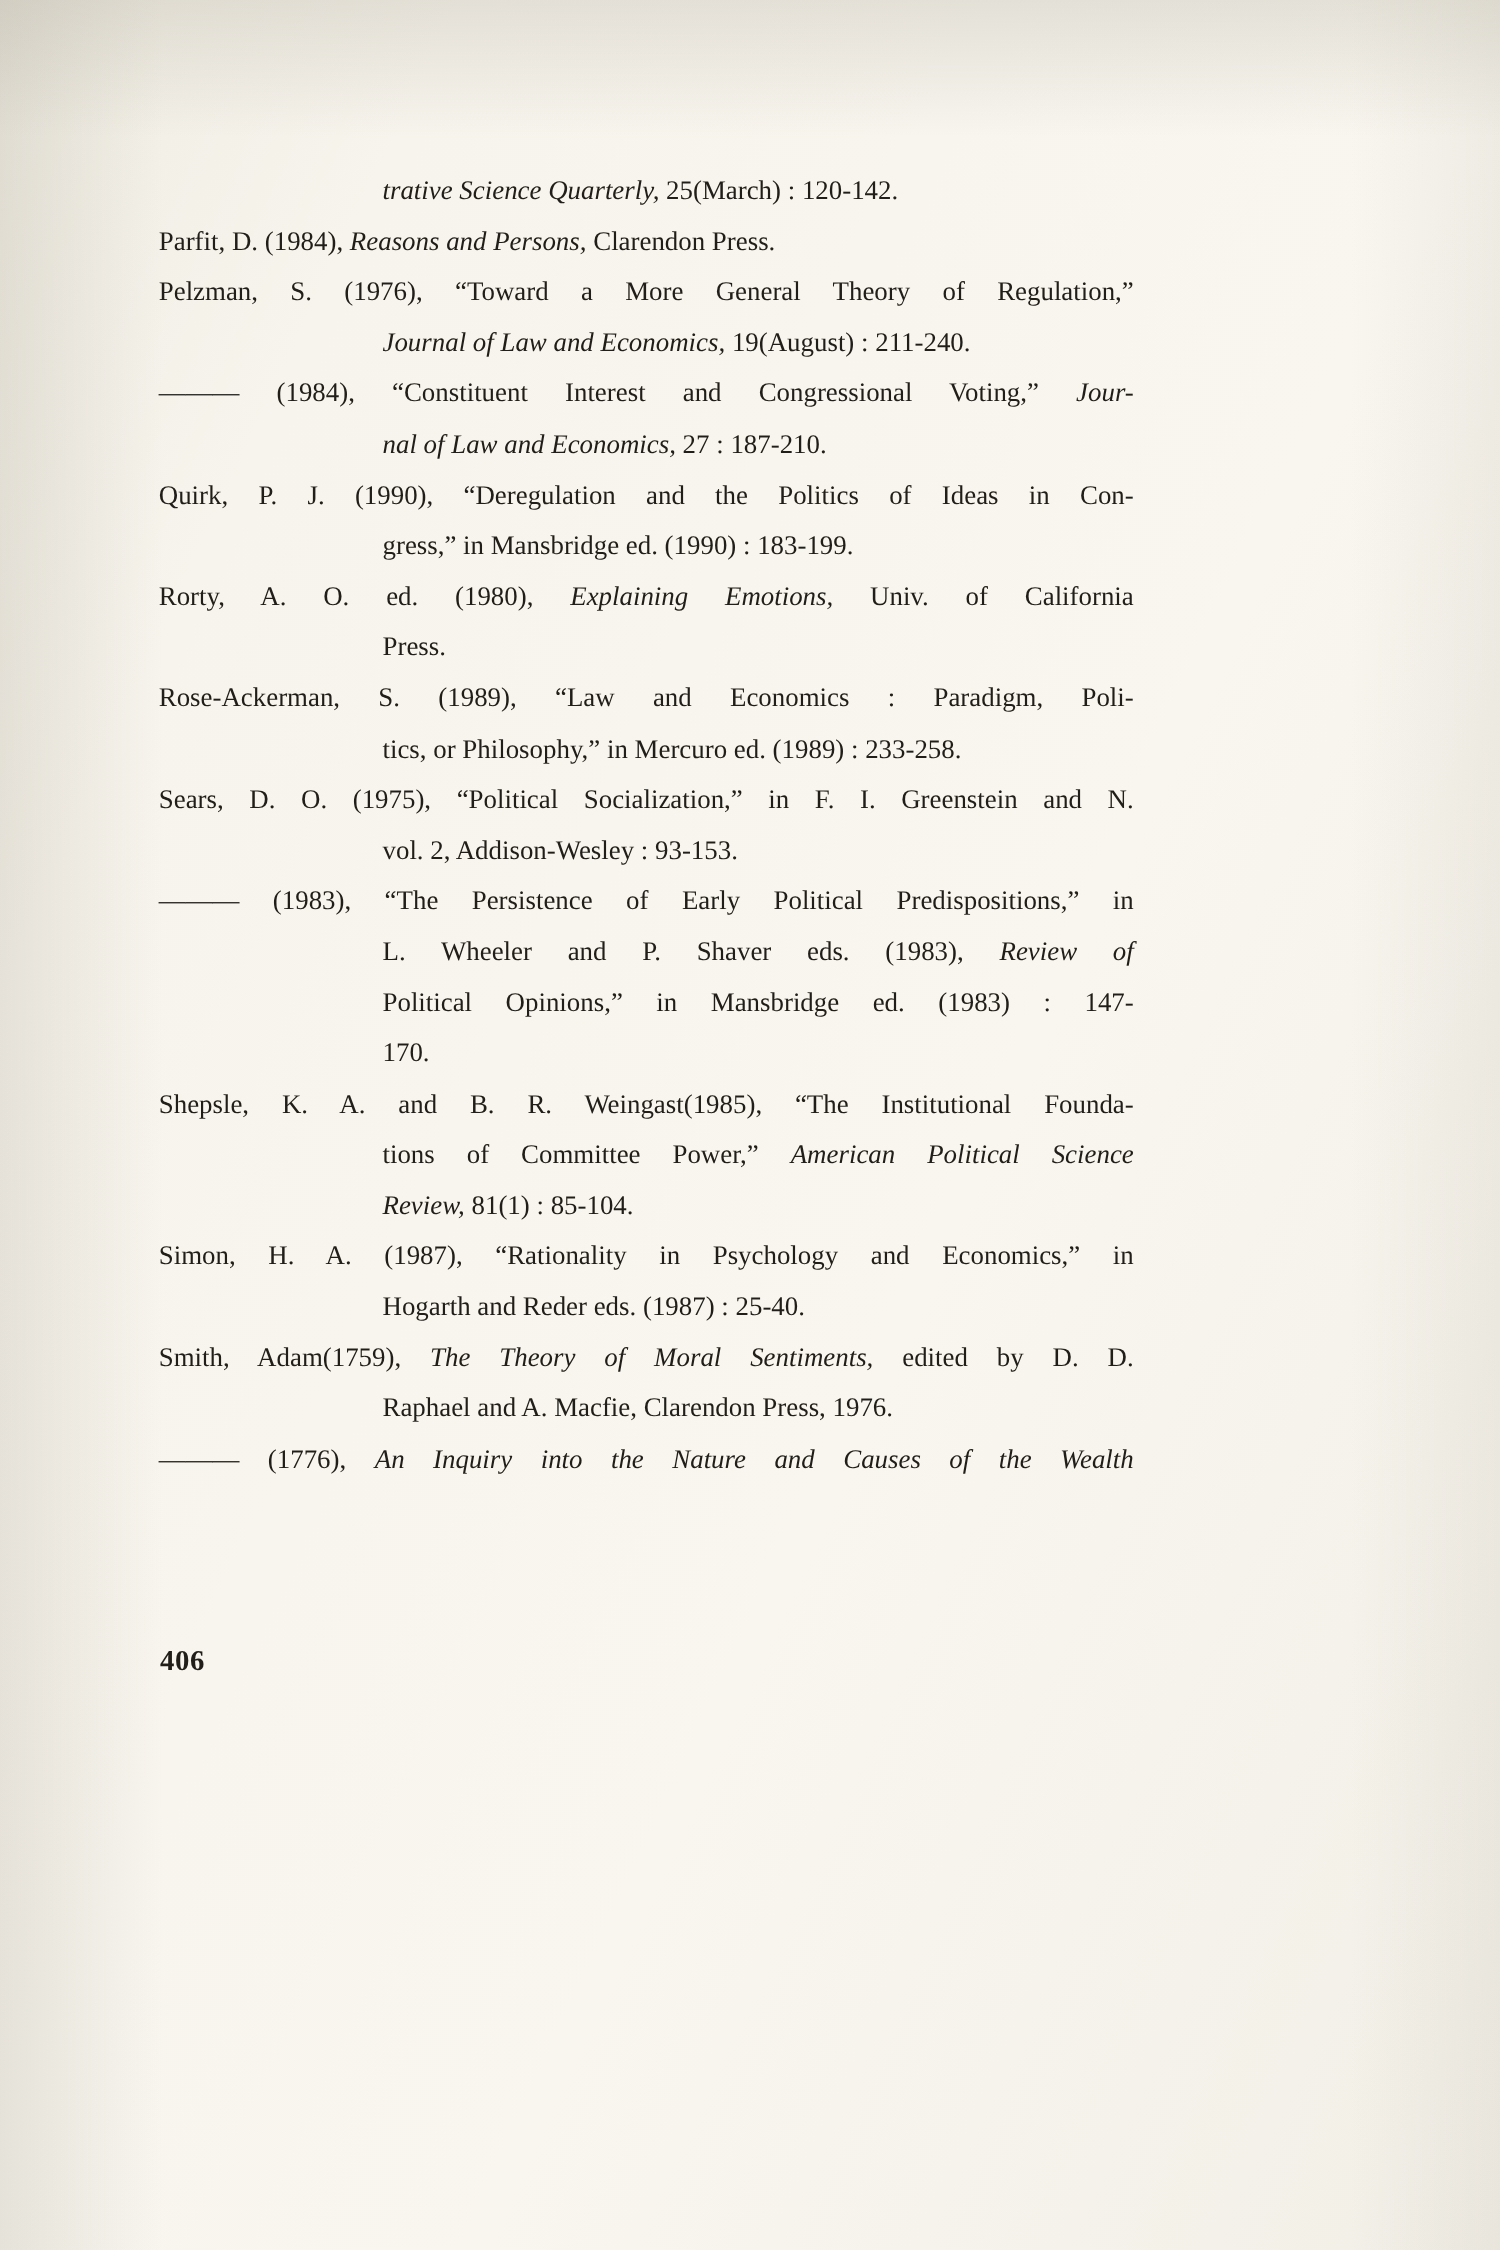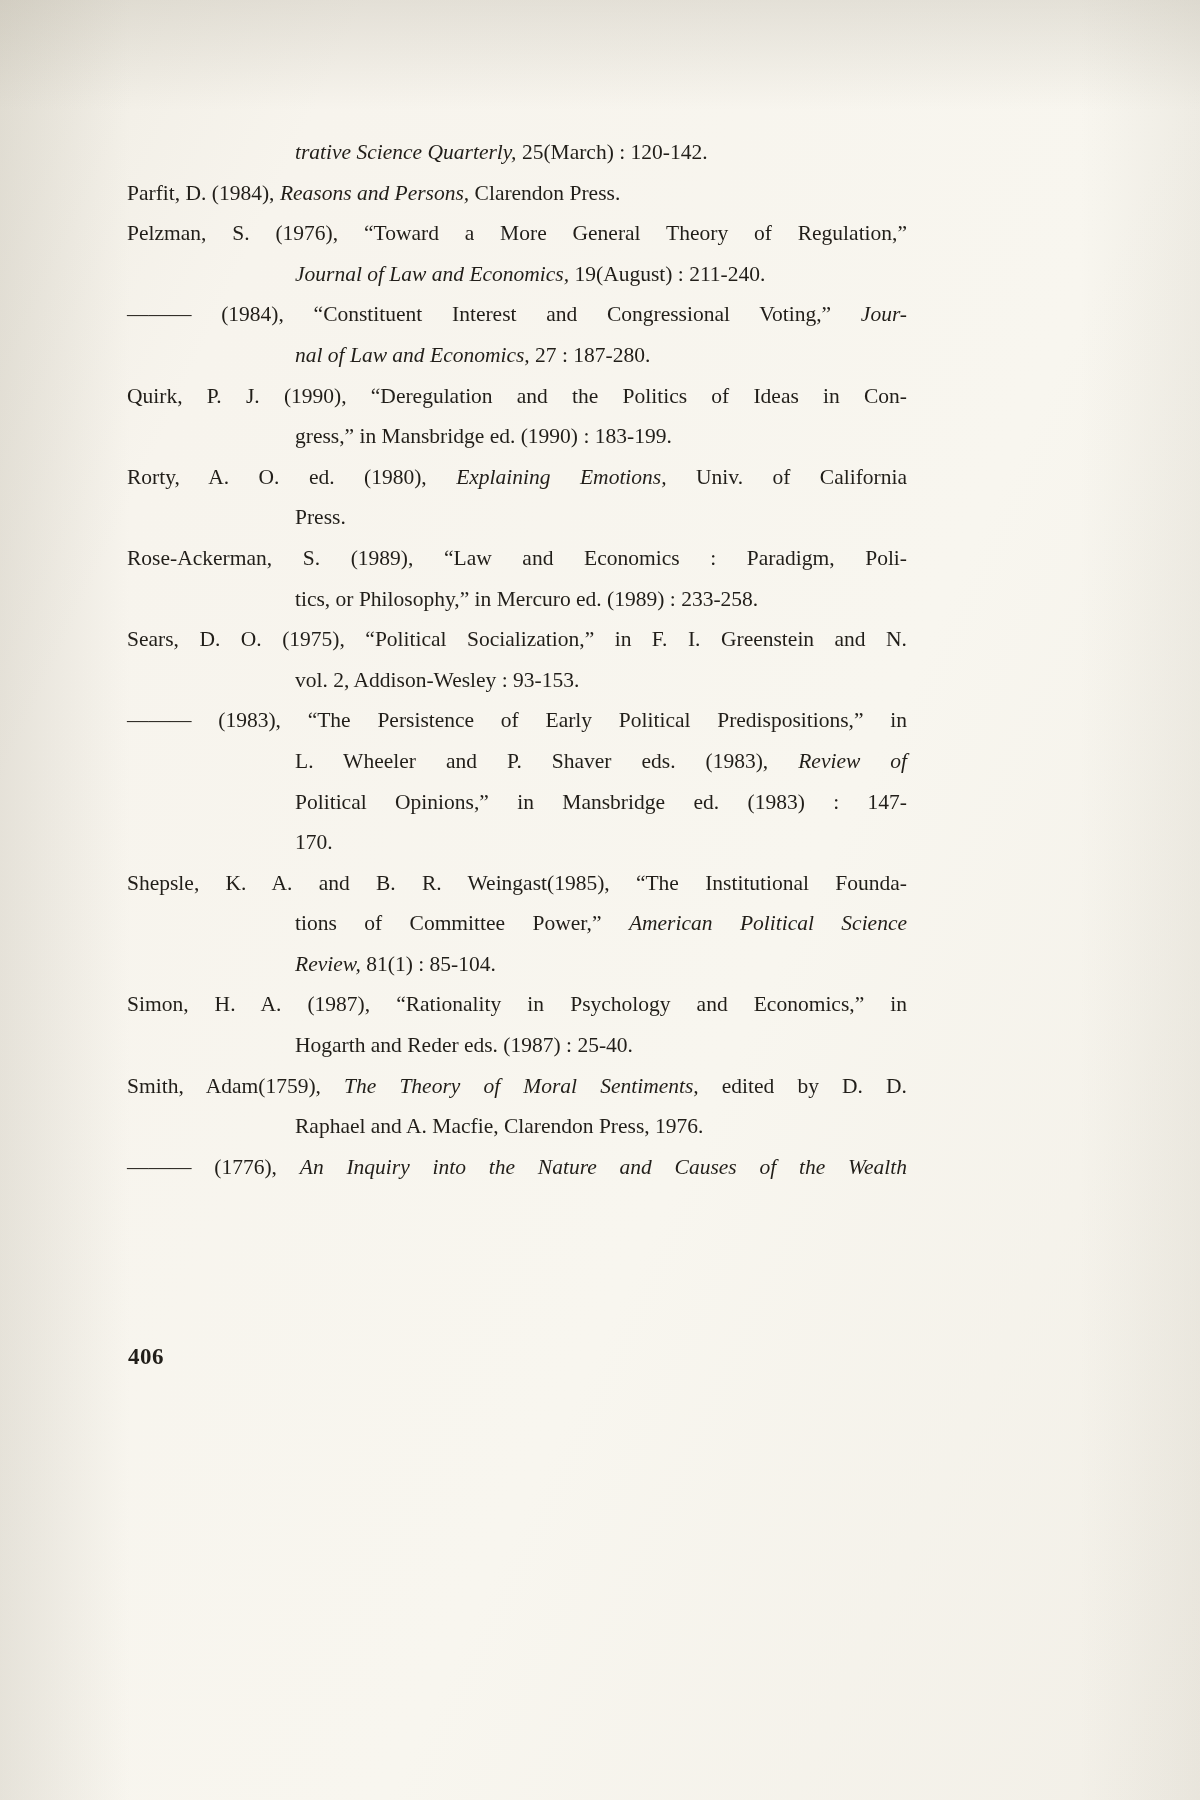--- a/index.html
+++ b/index.html
@@ -21,31 +21,31 @@
   .text-block {
     position: absolute;
     left: 127px;
     top: 132px;
     width: 780px;
     font-size: 21.5px;
     line-height: 40.6px;
   }
   .entry { padding-left: 168px; }
   .entry .line.first { margin-left: -168px; }
-  .line { min-height: 40.6px; }
+  .line { min-height: 40.6px; margin-left: 11px; }
   .line.j {
     text-align: justify;
     text-align-last: justify;
   }
   .it { font-style: italic; }
   .rm { font-style: normal; }
   .page-number {
     position: absolute;
     left: 128px;
-    top: 1344px;
+    top: 1316px;
     font-size: 23px;
     font-weight: bold;
     letter-spacing: 0.5px;
   }
 </style>
 </head>
 <body>
 
 <div class="page">
   <div class="text-block" id="refs">
@@ -54,21 +54,21 @@
       </div>
       <div class="entry">
         <div class="line first"><span class="rm">Parfit, D. (1984), </span><span class="it">Reasons and Persons,</span><span class="rm"> Clarendon Press.</span></div>
       </div>
       <div class="entry">
         <div class="line j first"><span class="rm">Pelzman, S. (1976), “Toward a More General Theory of Regulation,”</span></div>
         <div class="line"><span class="it">Journal of Law and Economics,</span><span class="rm"> 19(August) : 211-240.</span></div>
       </div>
       <div class="entry">
         <div class="line j first"><span class="rm">——— (1984), “Constituent Interest and Congressional Voting,” </span><span class="it">Jour-</span></div>
-        <div class="line"><span class="it">nal of Law and Economics,</span><span class="rm"> 27 : 187-280.</span></div>
+        <div class="line"><span class="it">nal of Law and Economics,</span><span class="rm"> 27 : 187-210.</span></div>
       </div>
       <div class="entry">
         <div class="line j first"><span class="rm">Quirk, P. J. (1990), “Deregulation and the Politics of Ideas in Con-</span></div>
         <div class="line"><span class="rm">gress,” in Mansbridge ed. (1990) : 183-199.</span></div>
       </div>
       <div class="entry">
         <div class="line j first"><span class="rm">Rorty, A. O. ed. (1980), </span><span class="it">Explaining Emotions,</span><span class="rm"> Univ. of California</span></div>
         <div class="line"><span class="rm">Press.</span></div>
       </div>
       <div class="entry">

